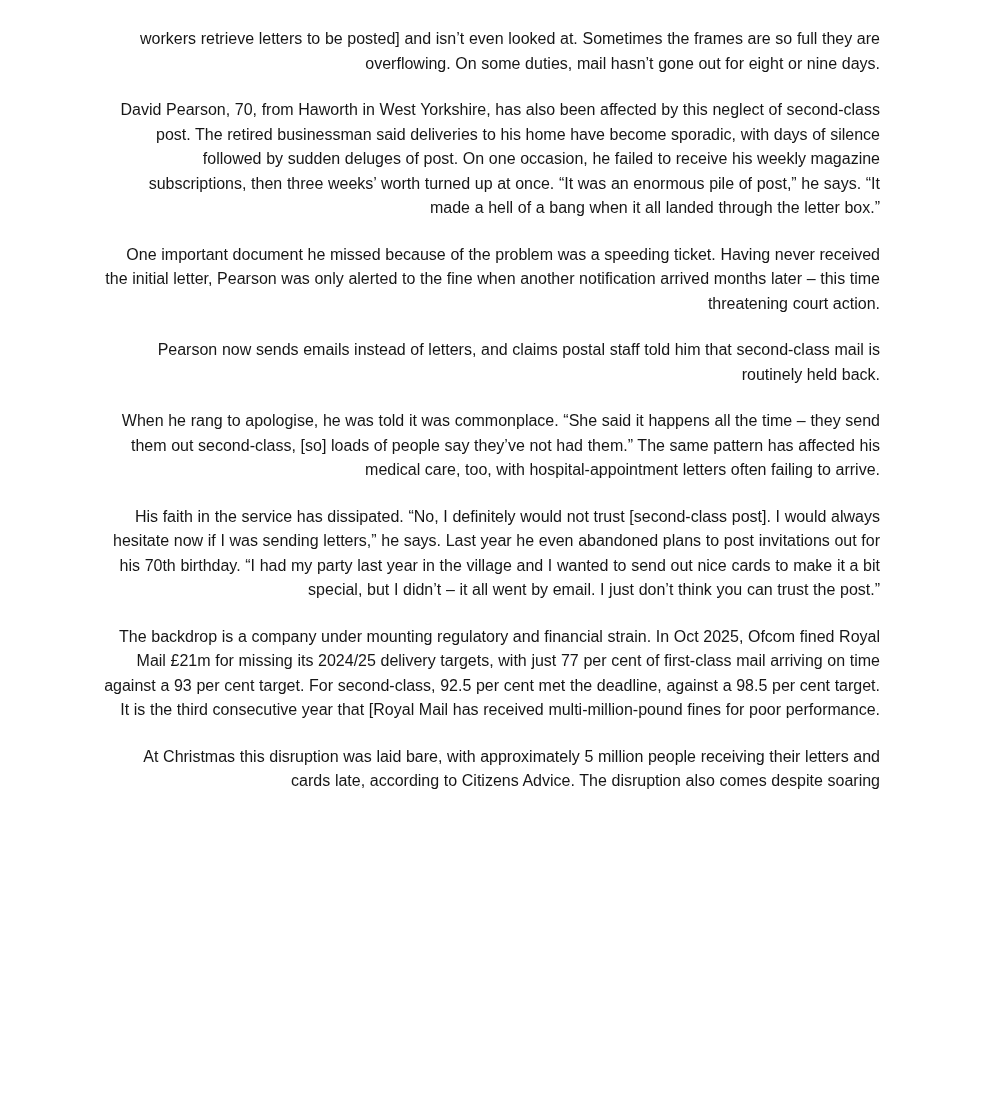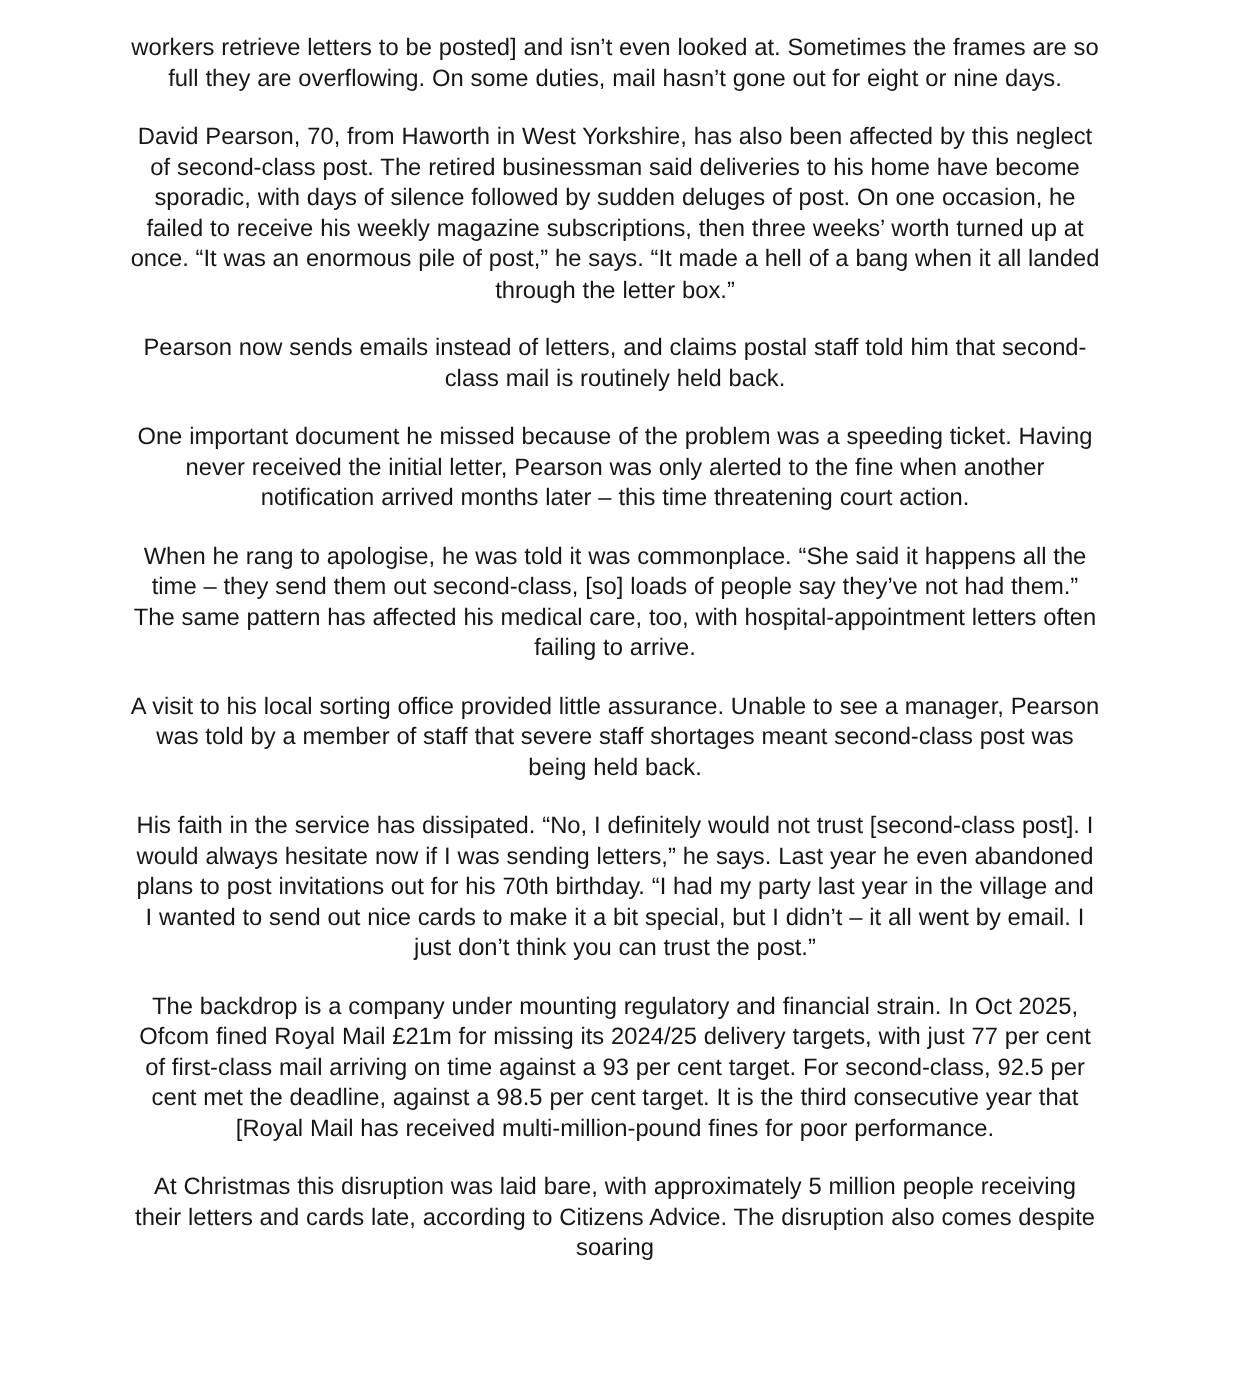--- a/index.html
+++ b/index.html
@@ -16,32 +16,31 @@
   }
   .page {
     box-sizing: border-box;
     width: 996px;
     height: 1105px;
     padding: 27px 116px 0 104px;
     background: #ffffff;
   }
   .page p {
     margin: 0 0 22px 0;
-    font-size: 19px;
+    font-size: 16px;
     line-height: 24.5px;
-    text-align: center;
+    text-align: right;
     word-spacing: 0.2px;
   }
 </style>
 </head>
 <body>
 
 <main class="page">
   <p>workers retrieve letters to be posted] and isn’t even looked at. Sometimes the frames are so full they are overflowing. On some duties, mail hasn’t gone out for eight or nine days.</p>
   <p>David Pearson, 70, from Haworth in West Yorkshire, has also been affected by this neglect of second-class post. The retired businessman said deliveries to his home have become sporadic, with days of silence followed by sudden deluges of post. On one occasion, he failed to receive his weekly magazine subscriptions, then three weeks’ worth turned up at once. “It was an enormous pile of post,” he says. “It made a hell of a bang when it all landed through the letter box.”</p>
+  <p>One important document he missed because of the problem was a speeding ticket. Having never received the initial letter, Pearson was only alerted to the fine when another notification arrived months later – this time threatening court action.</p>
   <p>Pearson now sends emails instead of letters, and claims postal staff told him that second-class mail is routinely held back.</p>
-  <p>One important document he missed because of the problem was a speeding ticket. Having never received the initial letter, Pearson was only alerted to the fine when another notification arrived months later – this time threatening court action.</p>
   <p>When he rang to apologise, he was told it was commonplace. “She said it happens all the time – they send them out second-class, [so] loads of people say they’ve not had them.” The same pattern has affected his medical care, too, with hospital-appointment letters often failing to arrive.</p>
-  <p>A visit to his local sorting office provided little assurance. Unable to see a manager, Pearson was told by a member of staff that severe staff shortages meant second-class post was being held back.</p>
   <p>His faith in the service has dissipated. “No, I definitely would not trust [second-class post]. I would always hesitate now if I was sending letters,” he says. Last year he even abandoned plans to post invitations out for his 70th birthday. “I had my party last year in the village and I wanted to send out nice cards to make it a bit special, but I didn’t – it all went by email. I just don’t think you can trust the post.”</p>
   <p>The backdrop is a company under mounting regulatory and financial strain. In Oct 2025, Ofcom fined Royal Mail £21m for missing its 2024/25 delivery targets, with just 77 per cent of first-class mail arriving on time against a 93 per cent target. For second-class, 92.5 per cent met the deadline, against a 98.5 per cent target. It is the third consecutive year that [Royal Mail has received multi-million-pound fines for poor performance.</p>
   <p>At Christmas this disruption was laid bare, with approximately 5 million people receiving their letters and cards late, according to Citizens Advice. The disruption also comes despite soaring</p>
 </main>
 
 </body></html>

